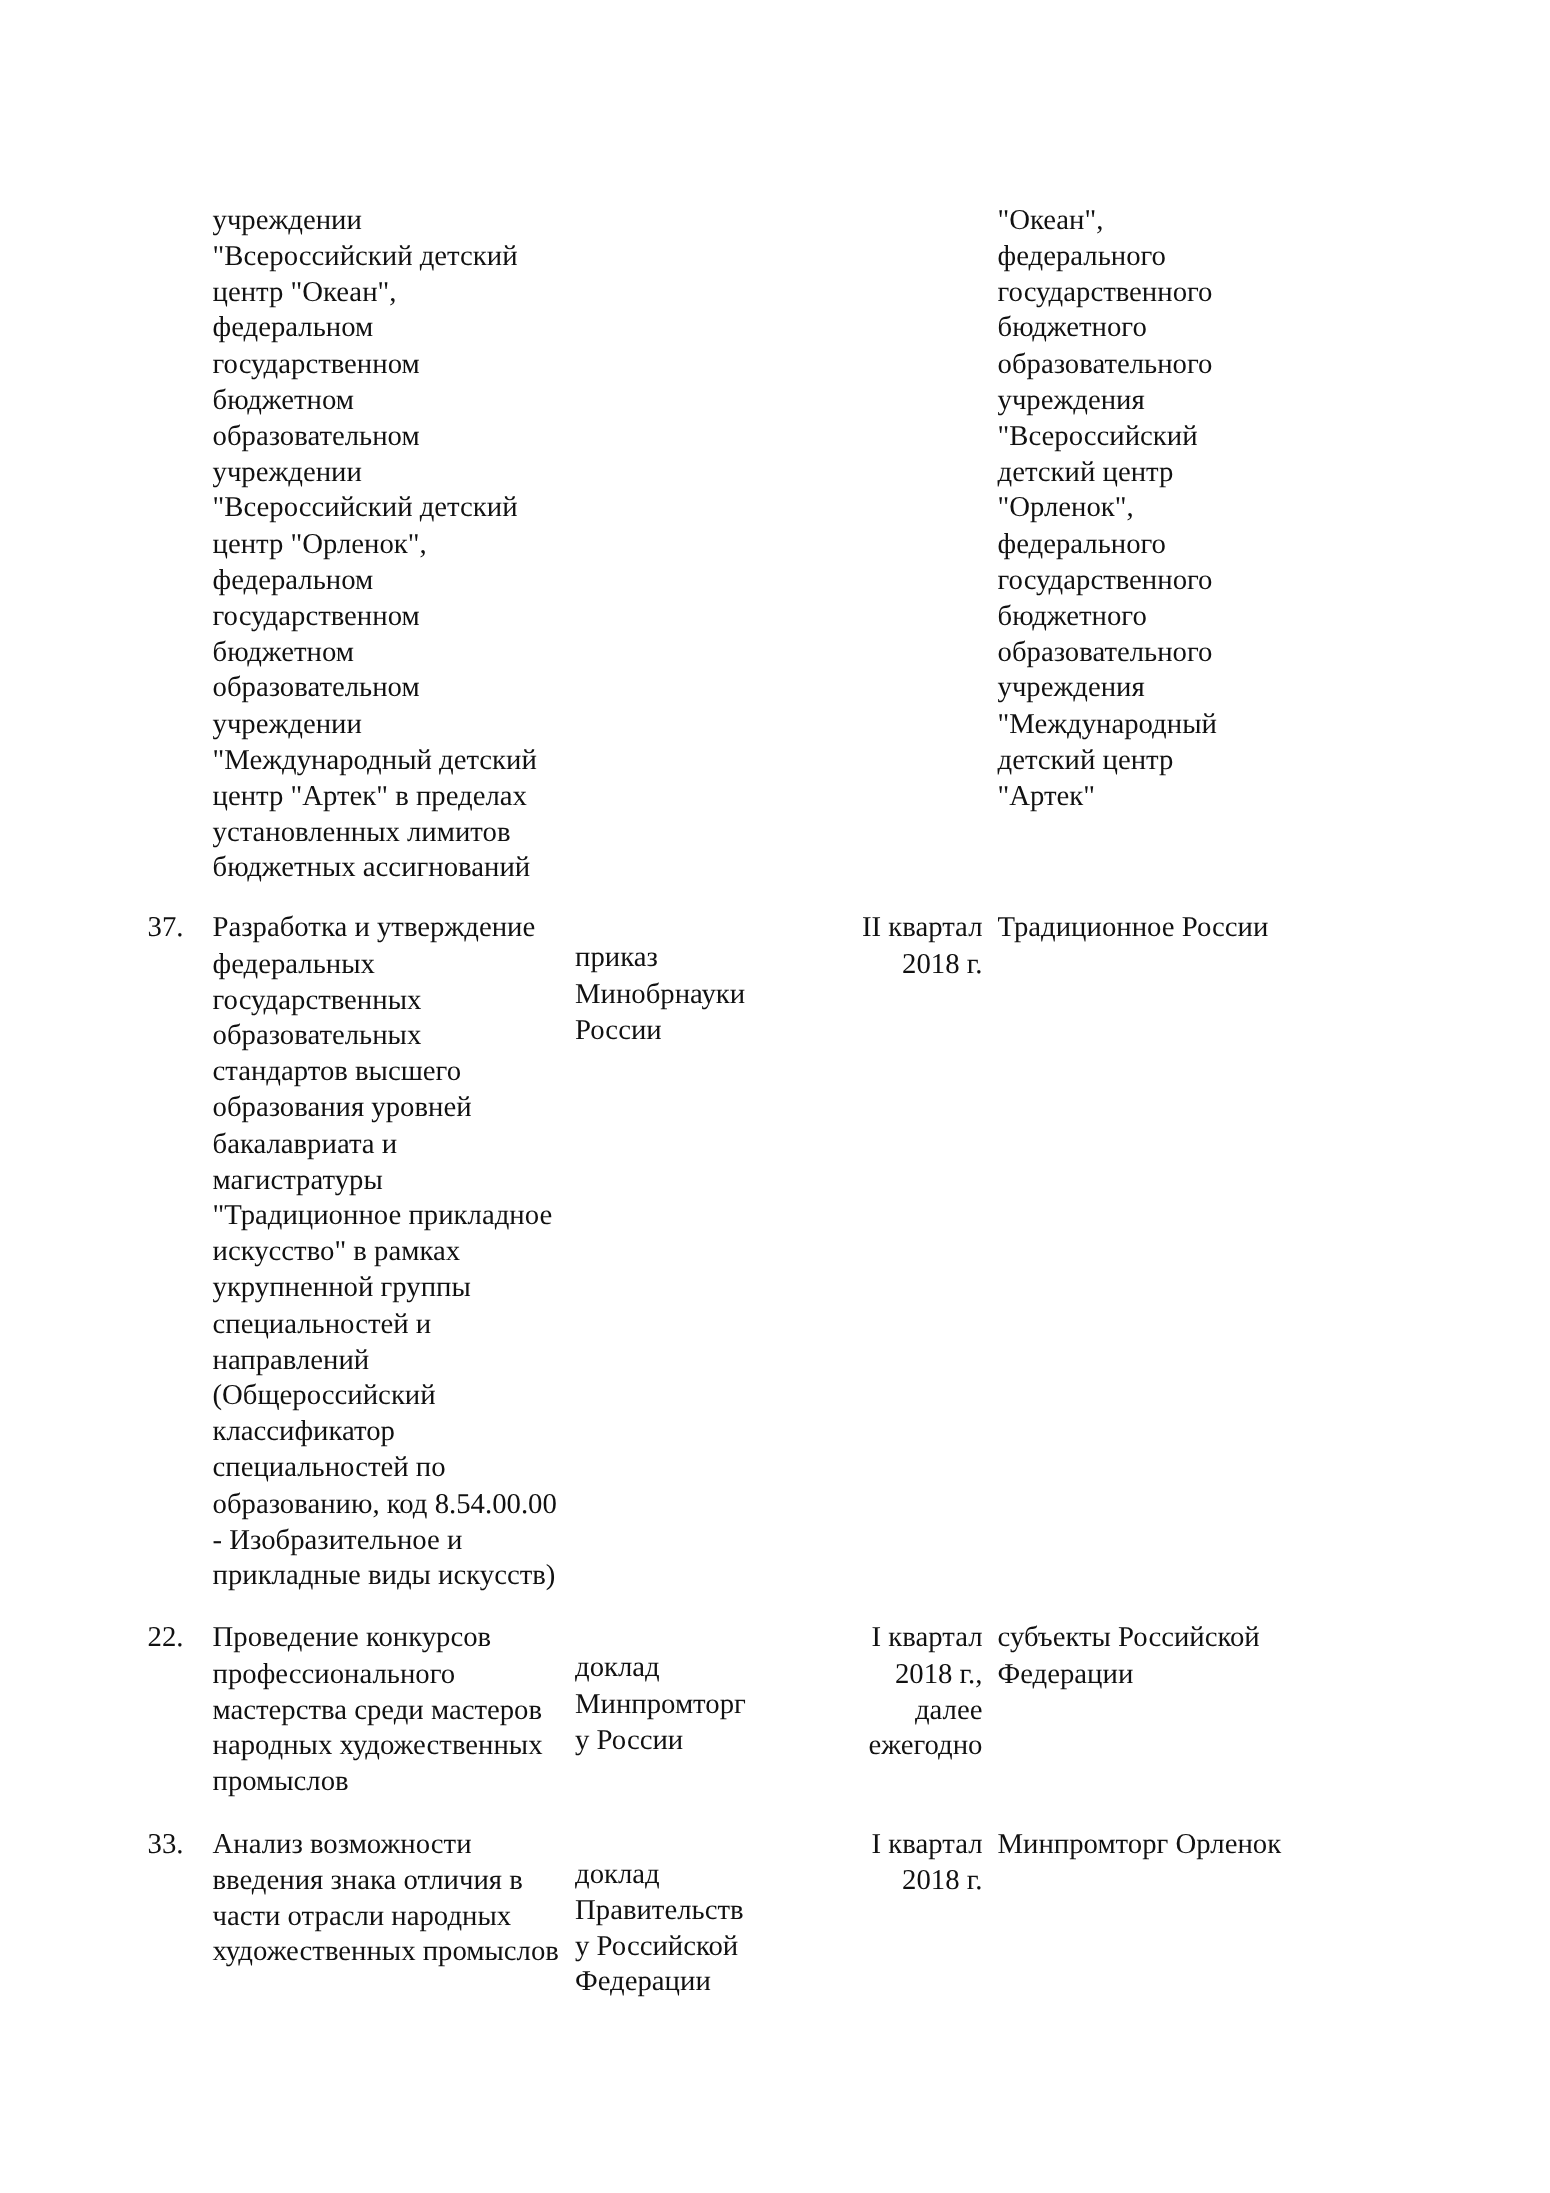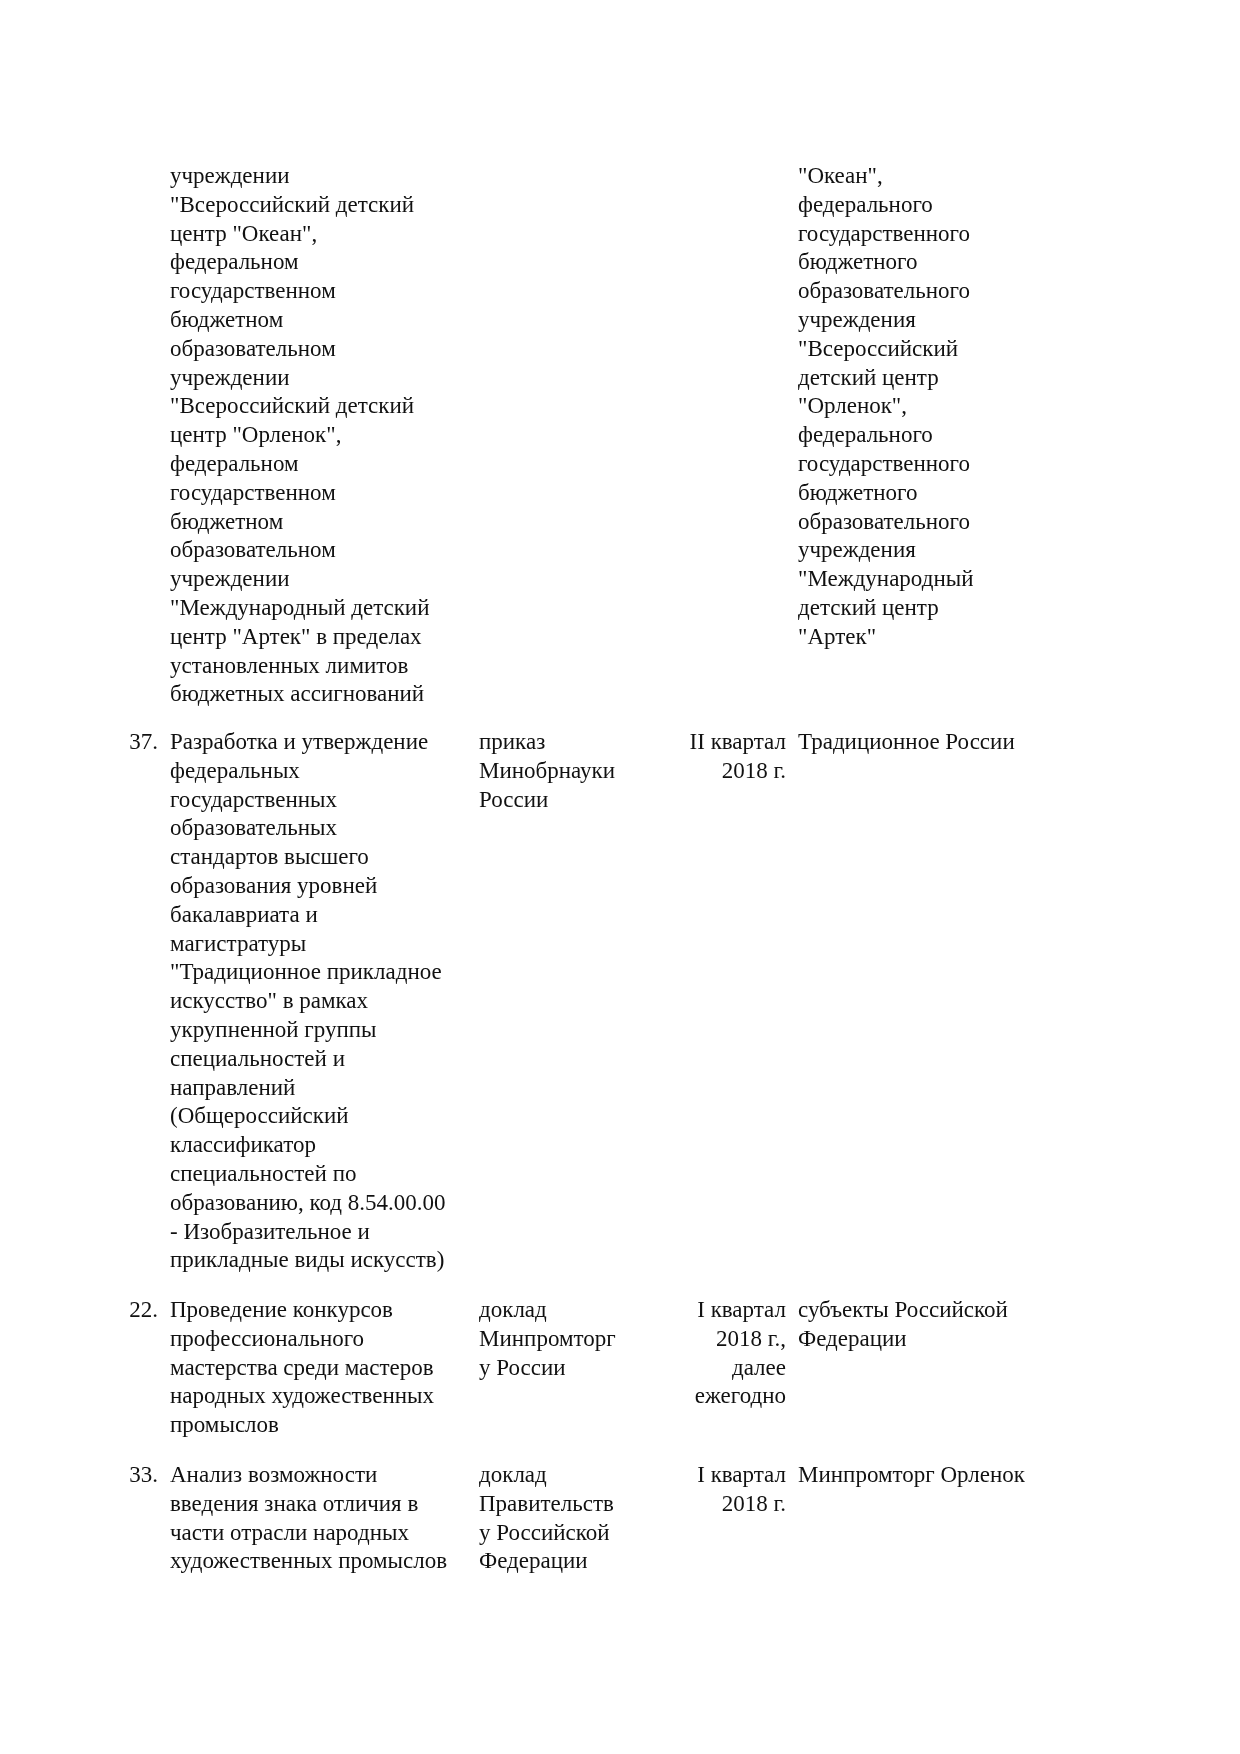--- a/index.html
+++ b/index.html
@@ -1,23 +1,23 @@
 <!DOCTYPE html>
 <html><head>
   <meta charset="utf-8">
   <style>
     html, body { margin: 0; padding: 0; background: #ffffff; }
     body { width: 1240px; height: 1754px; position: relative; overflow: hidden;
            font-family: "Liberation Serif", "DejaVu Serif", serif; color: #111; }
     .page { position: absolute; left: 0; top: 0; width: 1024px; height: 1754px; padding-left: 18px; }
     .row { position: absolute; left: 0; width: 1240px; }
     .cell { position: absolute; top: 0; font-size: 23px; line-height: 28.8px; white-space: pre-line; }
-    .num  { left: 118px; width: 40px; text-align: right; }
+    .num  { left: 118px; width: 40px; text-align: left; }
     .desc { left: 170px; width: 310px; }
-    .form { left: 479px; width: 170px; }
+    .form { left: 460px; width: 170px; margin-top: 24px; }
     .term { left: 660px; width: 126px; text-align: right; }
     .resp { left: 798px; width: 270px; }
   </style>
 </head>
 <body>
 
 <div class="page">
 
   <div class="row" style="top:162px;">
     <div class="cell num"></div>

